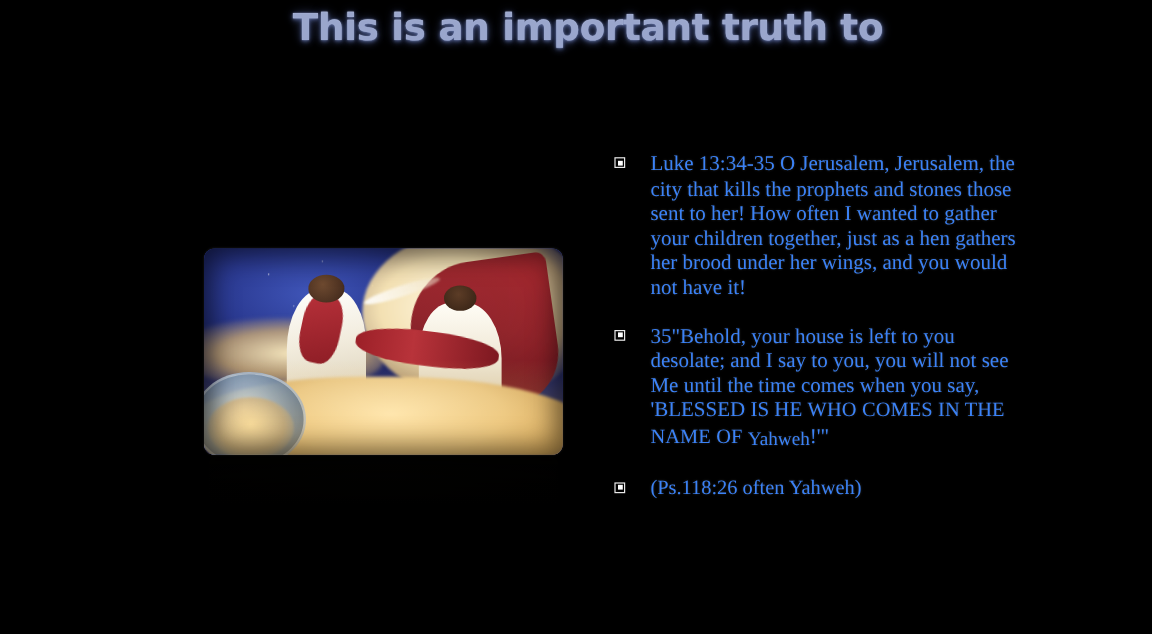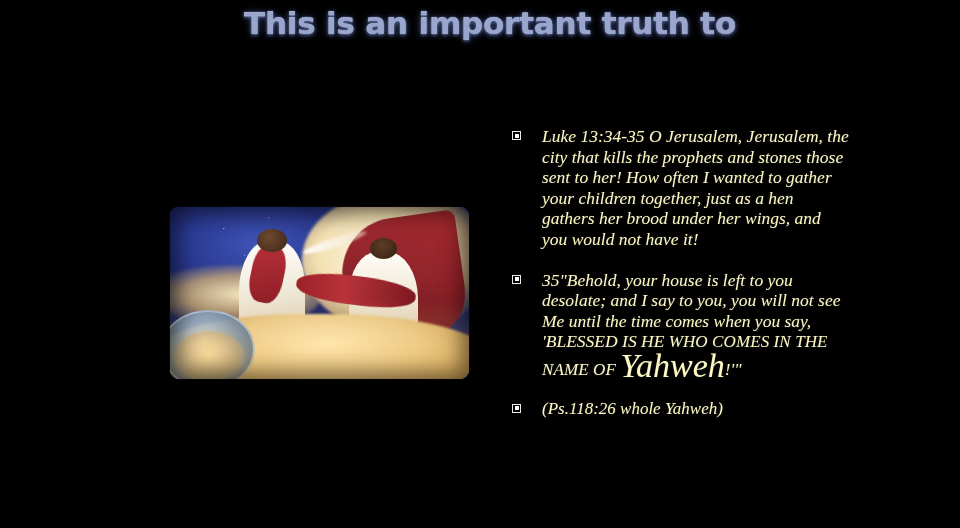--- a/index.html
+++ b/index.html
@@ -206,26 +206,25 @@
   
   #bullets {
     position: absolute;
     left: 496px;
     top: 126px;
     width: 344px;
   }
   .bullet {
     position: relative;
     padding-left: 36px;
-    color: #fef9c3;
+    color: #3b82f6;
     font-family: "Liberation Serif", serif;
     font-size: 17.5px;
     line-height: 20.6px;
     text-shadow: 0 0 2px rgba(255,255,255,0.18), 0 1px 2px rgba(0,0,0,0.9);
-    font-style: italic;
   }
   .bullet + .bullet { margin-top: 20px; }
   .bullet .marker {
     position: absolute;
     left: 6px;
     top: 5px;
     width: 9px;
     height: 9px;
     border: 1px solid #e8e8e8;
     box-sizing: border-box;
@@ -234,21 +233,21 @@
     content: "";
     position: absolute;
     left: 1.5px; top: 1.5px;
     width: 4px; height: 4px;
     background: #ffffff;
   }
   .bullet .txt { display: block; }
 
   .caps { font-size: 17px; letter-spacing: 0.1px; }
   .big-name {
-    font-size: 34px;
+    font-size: 16px;
     line-height: 25px;
     vertical-align: -2px;
   }
   #bullet-3 { margin-top: 18px; }
   #bullet-3 .txt { font-size: 17px; }
 </style>
 </head>
 <body>
 
 <div id="slide">
@@ -290,17 +289,17 @@
       <span class="txt">Luke 13:34-35 O Jerusalem, Jerusalem, the city that kills the prophets and stones those sent to her! How often I wanted to gather your children together, just as a hen gathers her brood under her wings, and you would not have it!</span>
     </div>
 
     <div class="bullet" id="bullet-2">
       <span class="marker"></span>
       <span class="txt"><span> 35"Behold, your house is left to you desolate; and I say to you, you will not see Me until the time comes when you say, 'BLESSED IS HE </span><span class="caps">WHO COMES IN THE NAME OF </span><span class="big-name">Yahweh</span><span>!'"</span></span>
     </div>
 
     <div class="bullet" id="bullet-3">
       <span class="marker"></span>
-      <span class="txt">(Ps.118:26  whole Yahweh)</span>
+      <span class="txt">(Ps.118:26  often Yahweh)</span>
     </div>
 
   </div>
 </div>
 
 </body></html>

